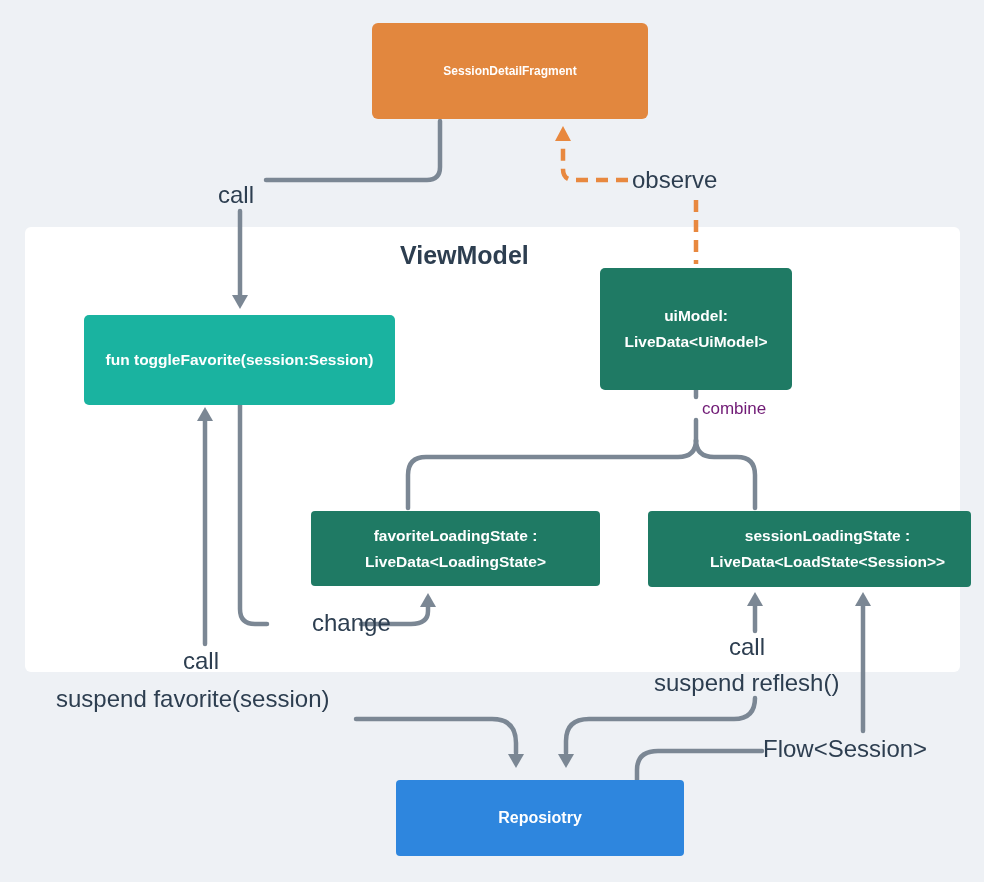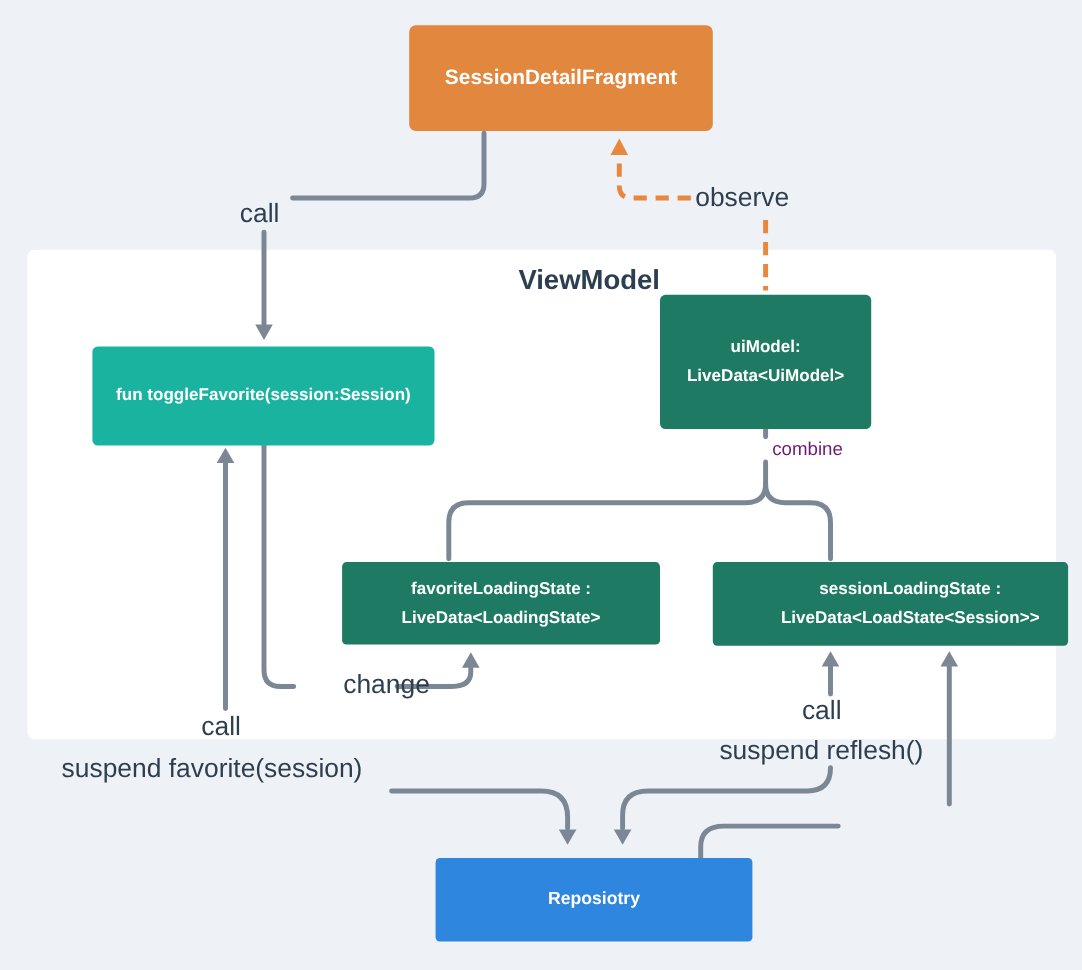--- a/index.html
+++ b/index.html
@@ -14,31 +14,31 @@
     position:absolute;left:25px;top:227px;width:935px;height:445px;
     background:#ffffff;border-radius:6px;
   }
   .lines{position:absolute;left:0;top:0;width:984px;height:882px;}
   .node{
     position:absolute;display:flex;flex-direction:column;
     align-items:center;justify-content:center;
     color:#ffffff;font-weight:bold;text-align:center;
     font-size:15.5px;line-height:26px;
   }
-  .node-fragment{left:372px;top:23px;width:276px;height:96px;background:#e2873e;border-radius:6px;font-size:19px;}
+  .node-fragment{left:372px;top:23px;width:276px;height:96px;background:#e2873e;border-radius:6px;font-size:12px;}
   .node-toggle{left:84px;top:315px;width:311px;height:90px;background:#1ab3a0;border-radius:5px;}
   .node-uimodel{left:600px;top:268px;width:192px;height:122px;background:#1f7a64;border-radius:5px;}
   .node-favstate{left:311px;top:511px;width:289px;height:75px;background:#1f7a64;border-radius:4px;}
   .node-sessstate{left:648px;top:511px;width:287px;height:76px;background:#1f7a64;border-radius:4px;padding-left:36px;}
   .node-repo{left:396px;top:780px;width:288px;height:76px;background:#2e86de;border-radius:4px;font-size:16px;}
   .lbl{
     position:absolute;color:#2d3e50;font-size:24px;font-weight:500;
     line-height:1.15;white-space:nowrap;
   }
-  .lbl-viewmodel{left:400px;top:241px;width:200px;text-align:right;font-size:25px;font-weight:600;}
+  .lbl-viewmodel{left:400px;top:241px;width:200px;text-align:left;font-size:25px;font-weight:600;}
   .lbl-call-top{left:218px;top:181px;}
   .lbl-observe{left:632px;top:166px;}
   .lbl-combine{left:662px;top:399px;font-size:17px;font-weight:400;color:#701a75;margin-left:40px;}
   .lbl-change{left:268px;top:609px;margin-left:44px;}
   .lbl-call-left{left:183px;top:647px;}
   .lbl-suspend-favorite{left:56px;top:685px;}
   .lbl-call-right{left:729px;top:633px;}
   .lbl-suspend-reflesh{left:654px;top:669px;}
   .lbl-flow-session{left:763px;top:735px;}
   .gray-line{stroke:#7b8794;stroke-width:4.5;fill:none;stroke-linecap:round;stroke-linejoin:round;}
@@ -120,14 +120,15 @@
   </div>
 
   <div class="lbl lbl-call-top">call</div>
   <div class="lbl lbl-observe">observe</div>
   <div class="lbl lbl-combine">combine</div>
   <div class="lbl lbl-change">change</div>
   <div class="lbl lbl-call-left">call</div>
   <div class="lbl lbl-suspend-favorite">suspend favorite(session)</div>
   <div class="lbl lbl-call-right">call</div>
   <div class="lbl lbl-suspend-reflesh">suspend reflesh()</div>
+  <div class="lbl lbl-flow-session">Flow&lt;Session&gt;</div>
 
 </div>
 
 </body></html>

